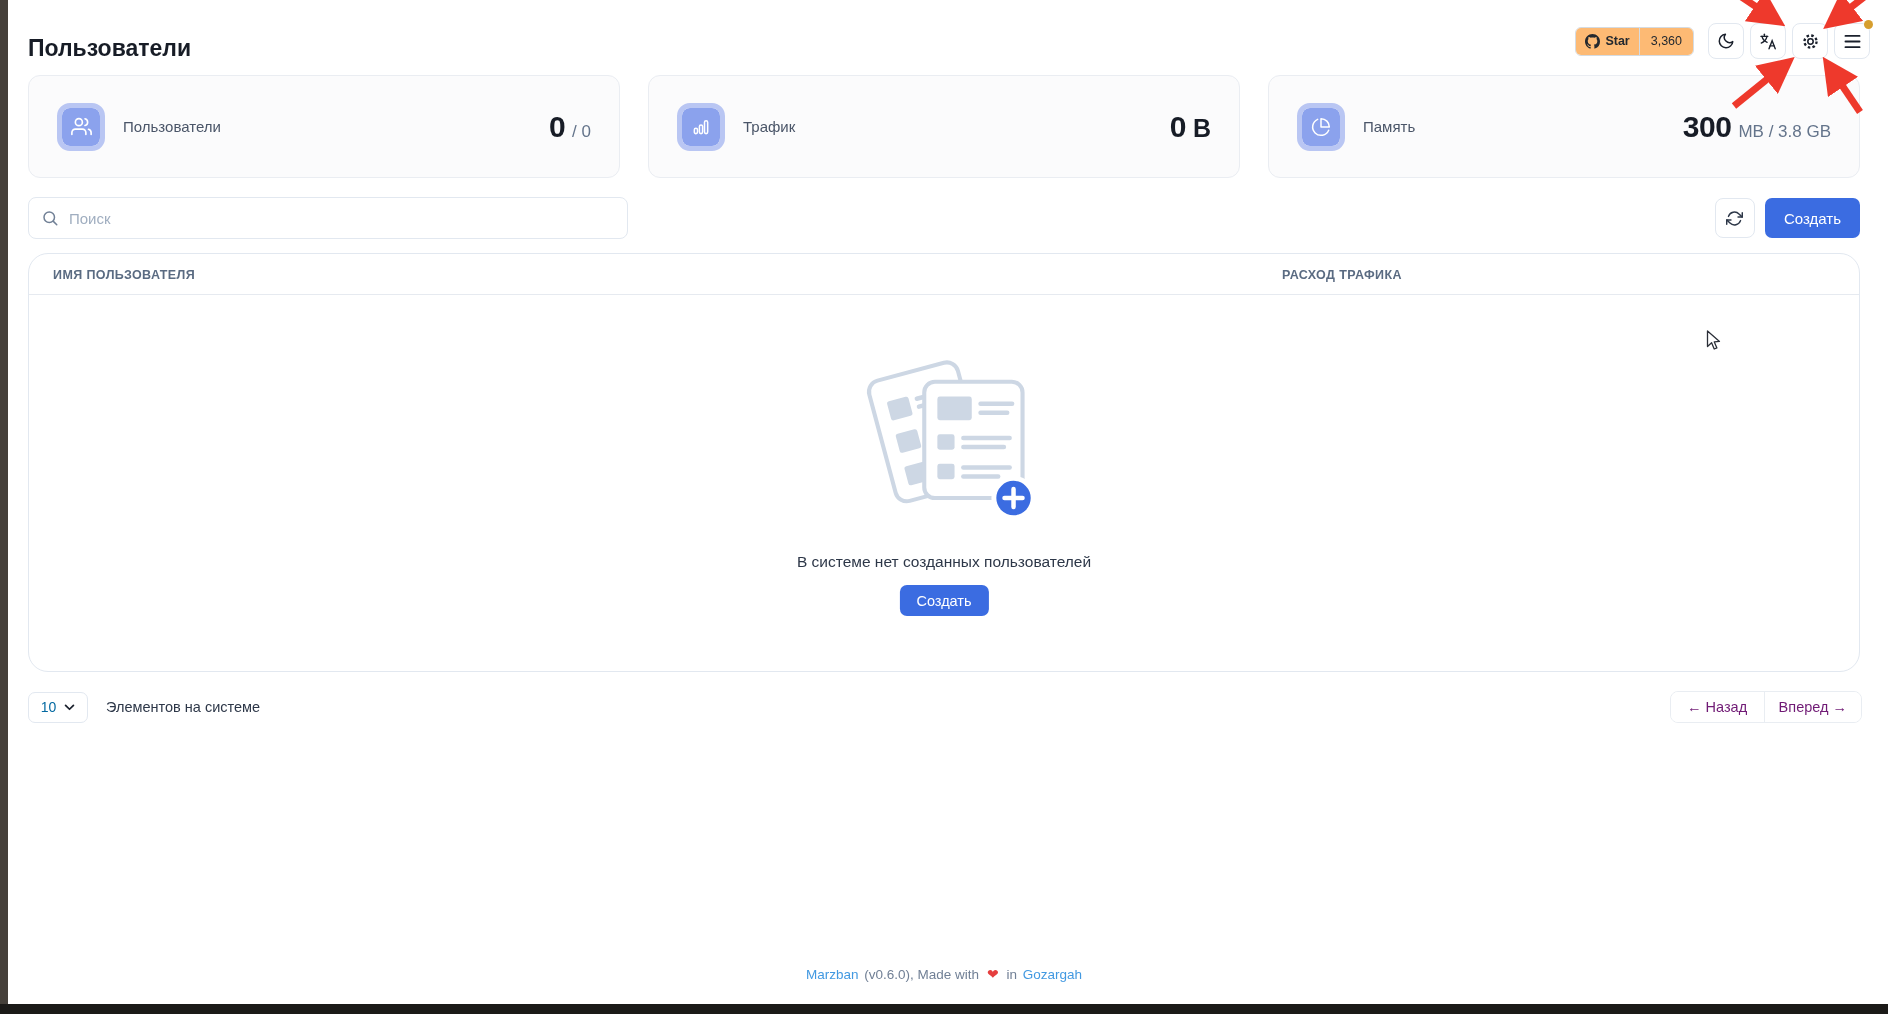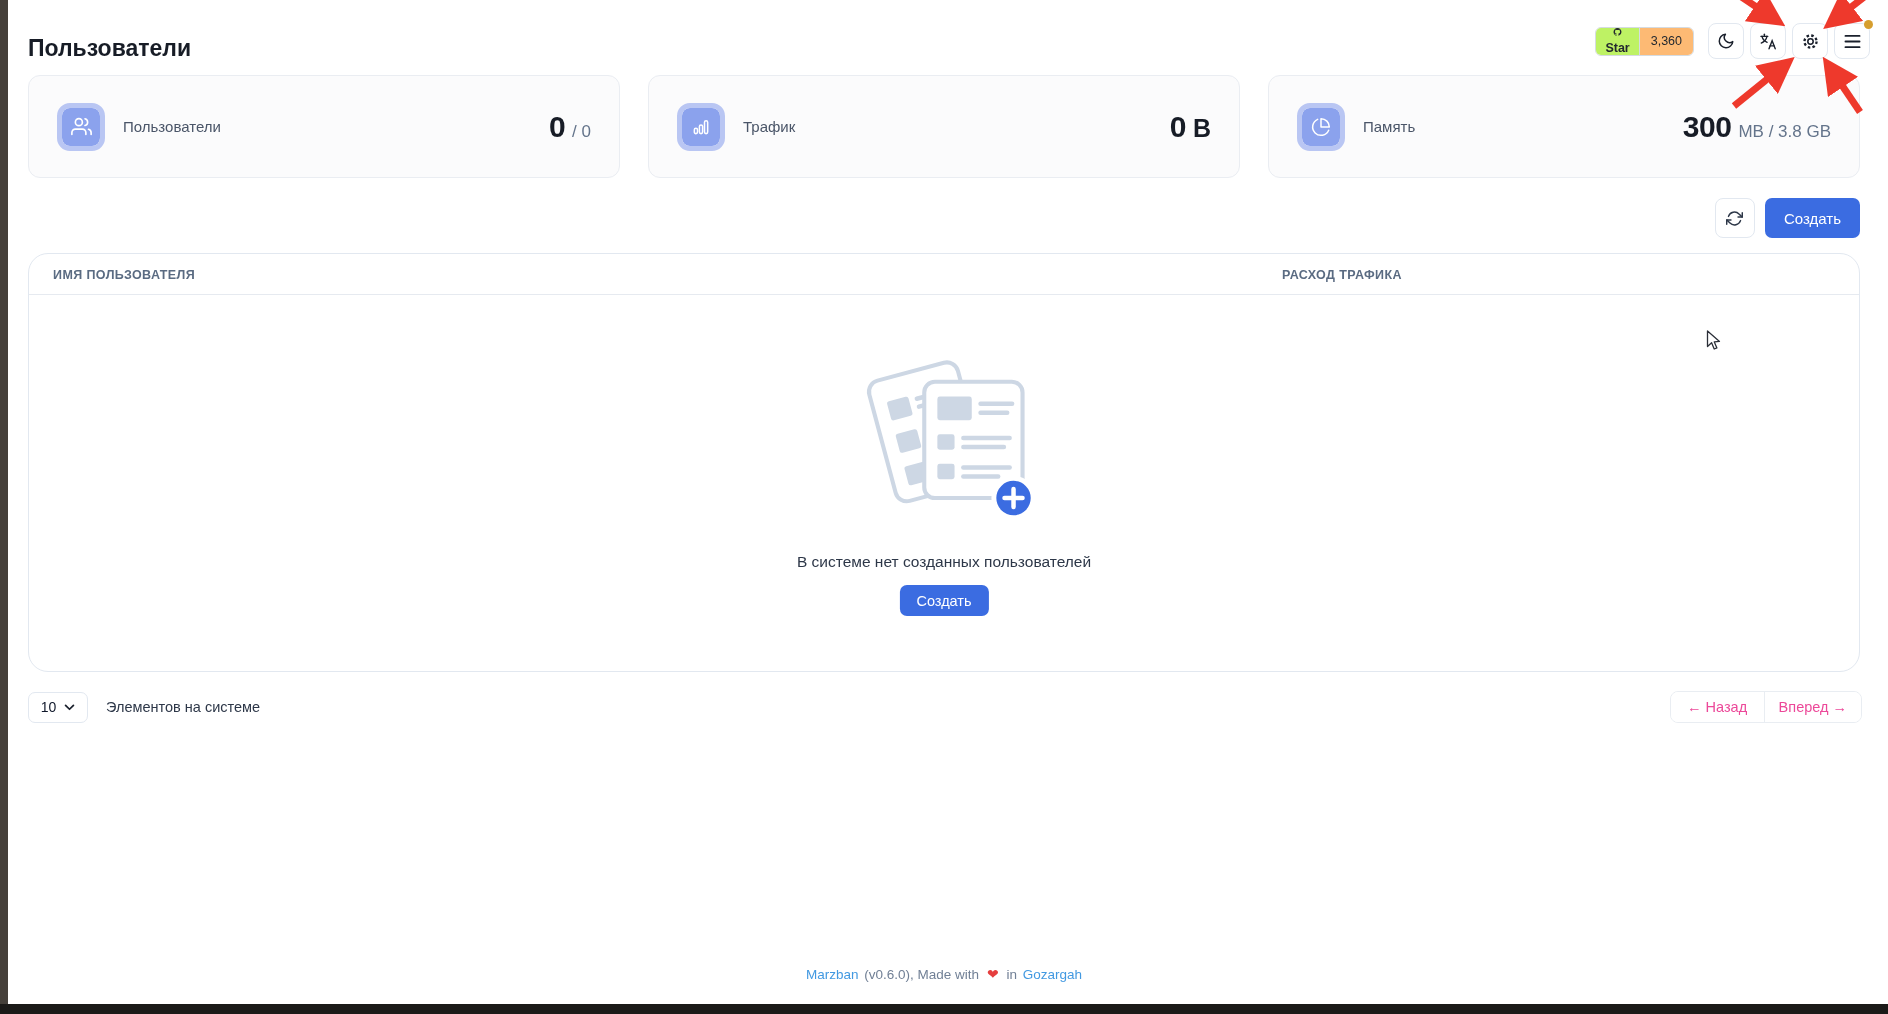--- a/index.html
+++ b/index.html
@@ -9,21 +9,21 @@
     background:#ffffff; font-family:"Liberation Sans", sans-serif; color:#1a202c;
   }
   
   .left-edge  { position:absolute; left:0; top:0; width:8px; height:1004px; background:#45403a; }
   .bottom-bar { position:absolute; left:0; bottom:0; width:100%; height:10px; background:#1b1a18; }
 
   
   .page-title { position:absolute; left:28px; top:20px; font-size:23px; font-weight:700; color:#171c26; }
   .header-right { position:absolute; right:18px; top:23px; display:flex; align-items:center; gap:14px; }
   .gh-badge { display:flex; align-items:stretch; height:29px; border:1px solid #d5dbe1; border-radius:6px; overflow:hidden; font-size:12.5px; color:#24292f; background:#fff; cursor:pointer; }
-  .gh-star { display:flex; align-items:center; gap:5px; padding:0 9px; background:#bef264; border-right:1px solid #d5dbe1; font-weight:600;flex-direction:column; }
+  .gh-star { display:flex; align-items:center; gap:5px; padding:0 9px; background:#fdba74; border-right:1px solid #d5dbe1; font-weight:600; }
   .gh-count { display:flex; align-items:center; padding:0 11px; background:#fdba74; font-weight:500; }
   .icon-row { display:flex; align-items:center; gap:6px; }
   .icon-btn { position:relative; width:36px; height:36px; border:1px solid #e2e8f0; border-radius:8px; background:#fff; display:flex; align-items:center; justify-content:center; cursor:pointer; }
   .dot { position:absolute; top:-4px; right:-4px; width:9px; height:9px; border-radius:50%; background:#d69e2e; }
 
   
   .stats { position:absolute; left:28px; right:28px; top:75px; display:grid; grid-template-columns:repeat(3,1fr); gap:28px; }
   .stat-card { height:103px; background:#fbfbfc; border:1px solid #eaedf2; border-radius:12px; display:flex; align-items:center; padding:0 28px; }
   .stat-icon-tile { width:38px; height:38px; background:#8ba2ed; border:5px solid #b9c6f3; border-radius:13px; display:flex; align-items:center; justify-content:center; flex:none; background-clip:padding-box; box-sizing:content-box; }
   .stat-label { margin-left:18px; font-size:15px; color:#4a5568; }
@@ -49,24 +49,24 @@
   .th-username { left:24px; }
   .th-status   { left:907px; gap:11px; }
   .th-traffic  { left:1253px; }
   .tbody { position:relative; height:377px; }
   .empty-wrap { position:absolute; left:50%; top:42px; transform:translateX(-50%); text-align:center; }
   .empty-msg { margin-top:16px; font-size:15.5px; color:#2d3748; }
   .empty-wrap .btn-primary { margin-top:14px; height:31px; padding:0 17px; font-size:14.5px; }
 
   
   .pagination { position:absolute; left:28px; right:26px; top:691px; height:32px; display:flex; align-items:center; }
-  .page-size-select { width:60px; height:31px; border:1px solid #e2e8f0; border-radius:7px; display:flex; align-items:center; justify-content:center; gap:8px; font-size:14px; color:#0f172a; cursor:pointer; background:#fff; }
+  .page-size-select { width:60px; height:31px; border:1px solid #e2e8f0; border-radius:7px; display:flex; align-items:center; justify-content:center; gap:8px; font-size:14px; color:#0369a1; cursor:pointer; background:#fff; }
   .per-page-label { margin-left:18px; font-size:14.5px; color:#2d3748; }
   .pager-group { margin-left:auto; display:flex; height:32px; border:1px solid #e9edf2; border-radius:8px; overflow:hidden; }
-  .pager-btn { min-width:94px; padding:0 14px; display:flex; align-items:center; justify-content:center; gap:7px; background:#fff; border:none; font-family:inherit; font-size:14.5px; color:#ec4899; cursor:default; }
+  .pager-btn { min-width:94px; padding:0 14px; display:flex; align-items:center; justify-content:center; gap:7px; background:#fff; border:none; font-family:inherit; font-size:14.5px; color:#701a75; cursor:default; }
   .pager-btn:first-child { border-right:1px solid #e9edf2; }
 
   
   .footer { position:absolute; left:0; right:0; top:966px; text-align:center; font-size:13.5px; color:#718096; }
   .footer .link { color:#4299e1; cursor:pointer; }
   .footer .heart { color:#e53e3e; font-size:14px; margin:0 3px; }
   .footer span { margin:8px 1px; }
 
   
   .arrows-overlay { position:absolute; left:1588px; top:0; pointer-events:none; z-index:60; }
@@ -166,20 +166,27 @@
     </div>
     <span class="stat-label">Память</span>
     <span class="stat-value-wrap">
       <span class="stat-value">300</span>
       <span class="stat-suffix">MB / 3.8 GB</span>
     </span>
   </div>
 </div>
 
 <div class="toolbar">
+  <div class="search-box">
+    <svg class="search-icon" width="18" height="18" viewBox="0 0 24 24">
+        <circle cx="11" cy="11" r="7" fill="none" stroke="#718096" stroke-width="2"></circle>
+        <line x1="16.5" y1="16.5" x2="21" y2="21" stroke="#718096" stroke-width="2" stroke-linecap="round"></line>
+      </svg>
+    <input type="text" placeholder="Поиск" style="">
+  </div>
   <div class="toolbar-right">
     <button class="refresh-btn">
       <svg width="17" height="17" viewBox="0 0 24 24" fill="none" stroke="#2d3748" stroke-width="2.1" stroke-linecap="round" stroke-linejoin="round">
           <polyline points="23 4 23 10 17 10"></polyline>
           <polyline points="1 20 1 14 7 14"></polyline>
           <path d="M3.51 9a9 9 0 0 1 14.85-3.36L23 10M1 14l4.64 4.36A9 9 0 0 0 20.49 15"></path>
         </svg>
     </button>
     <button class="btn-primary">Создать</button>
   </div>

